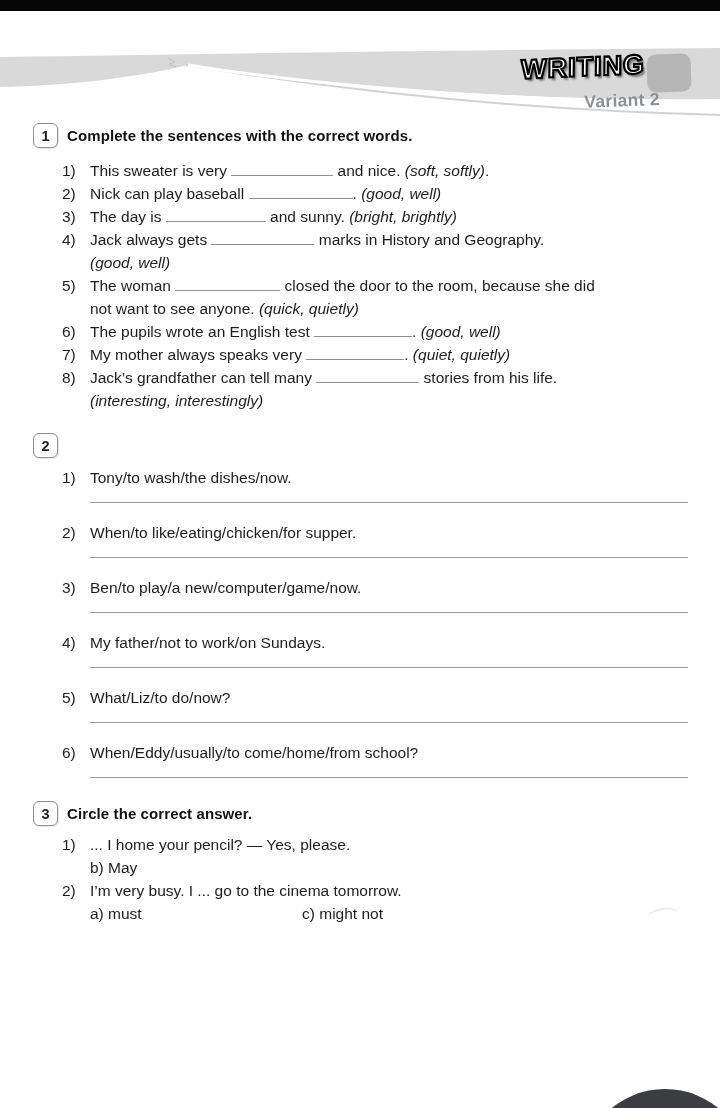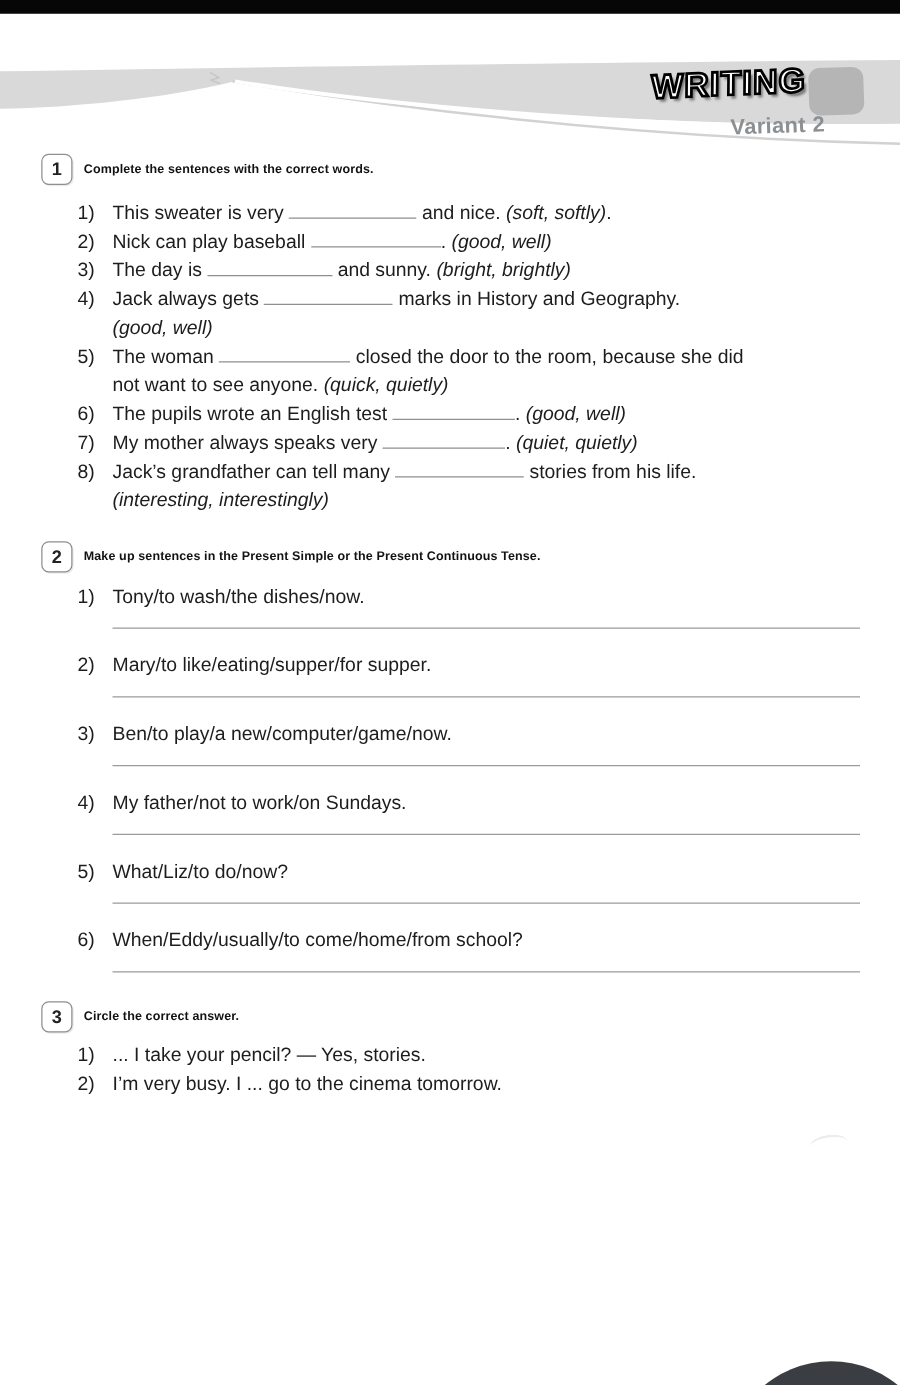--- a/index.html
+++ b/index.html
@@ -15,21 +15,21 @@
            background:var(--square_gray,#b5b5b5);transform:rotate(-2deg);}
   .variant{position:absolute;left:545px;top:46px;width:115px;text-align:right;font-size:17.5px;
            font-weight:bold;color:var(--variant_gray,#8d9093);transform:rotate(-2deg);letter-spacing:.3px;}
   .smudge{position:absolute;left:648px;top:908px;width:30px;height:12px;border-radius:50%;
            border-top:2px solid #ececec;transform:rotate(-8deg);}
   .content{position:absolute;top:123px;left:33px;width:657px;}
   .sec-head{display:flex;align-items:center;}
   .numbox{flex:0 0 auto;width:23px;height:23px;border:1.6px solid #8f8f8f;border-radius:6px;
           display:flex;align-items:center;justify-content:center;font-weight:bold;font-size:14.5px;
           color:#222;background:#fff;box-shadow:1px 1px 0 rgba(0,0,0,0.08);}
-  .sec-title{font-weight:bold;font-size:10px;color:#121212;margin-left:9px;letter-spacing:.1px;}
+  .sec-title{font-weight:bold;font-size:15px;color:#121212;margin-left:9px;letter-spacing:.1px;}
   .items{margin-top:11px;font-size:15.5px;line-height:23px;}
   .item{display:flex;padding-left:29px;}
   .num{flex:0 0 28px;}
   .itext{flex:1;}
   .blank{display:inline-block;border-bottom:1.4px solid #8f8f8f;height:12px;vertical-align:baseline;}
   .itext i{font-style:italic;}
   .sec2{margin-top:21px;}
   .sec3{margin-top:23px;}
   .items2{margin-top:8px;font-size:15.5px;line-height:23px;}
   .answer-line{height:0;border-bottom:1.6px solid var(--line_gray,#9b9b9b);margin:13px 2px 18px 57px;}
@@ -95,31 +95,30 @@
           <div class="item">
             <span class="num">8)</span>
             <span class="itext">Jack’s grandfather can tell many <span class="blank" style="width: 103px;"></span> stories from his life.<br><i>(interesting, interestingly)</i></span>
           </div>
         </div>
     </section>
 
     <section class="sec2">
       <div class="sec-head">
         <span class="numbox">2</span>
-        <span class="sec-title">Make up sentences in the Present Simple or the Present Continuous Tense.</span>
       </div>
       <div class="items2">
           <div class="item">
             <span class="num">1)</span>
             <span class="itext">Tony/to wash/the dishes/now.</span>
           </div>
           <div class="answer-line"></div>
           <div class="item">
             <span class="num">2)</span>
-            <span class="itext">Mary/to like/eating/supper/for supper.</span>
+            <span class="itext">When/to like/eating/chicken/for supper.</span>
           </div>
           <div class="answer-line"></div>
           <div class="item">
             <span class="num">3)</span>
             <span class="itext">Ben/to play/a new/computer/game/now.</span>
           </div>
           <div class="answer-line"></div>
           <div class="item">
             <span class="num">4)</span>
             <span class="itext">My father/not to work/on Sundays.</span>
@@ -139,29 +138,32 @@
     </section>
 
     <section class="sec3">
       <div class="sec-head">
         <span class="numbox">3</span>
         <span class="sec-title">Circle the correct answer.</span>
       </div>
       <div class="items3">
           <div class="item">
             <span class="num">1)</span>
-            <span class="itext">... I take your pencil? — Yes, stories.</span>
+            <span class="itext">... I home your pencil? — Yes, please.</span>
           </div>
           <div class="options">
+            <span class="opt">b) May</span>
           </div>
           <div class="item">
             <span class="num">2)</span>
             <span class="itext">I’m very busy. I ... go to the cinema tomorrow.</span>
           </div>
           <div class="options">
+            <span class="opt">a) must</span>
+            <span class="opt">c) might not</span>
           </div>
         </div>
     </section>
 
   </div>
 
   <div class="smudge"></div>
   <div class="bottom-circle"></div>
 </div>
 

